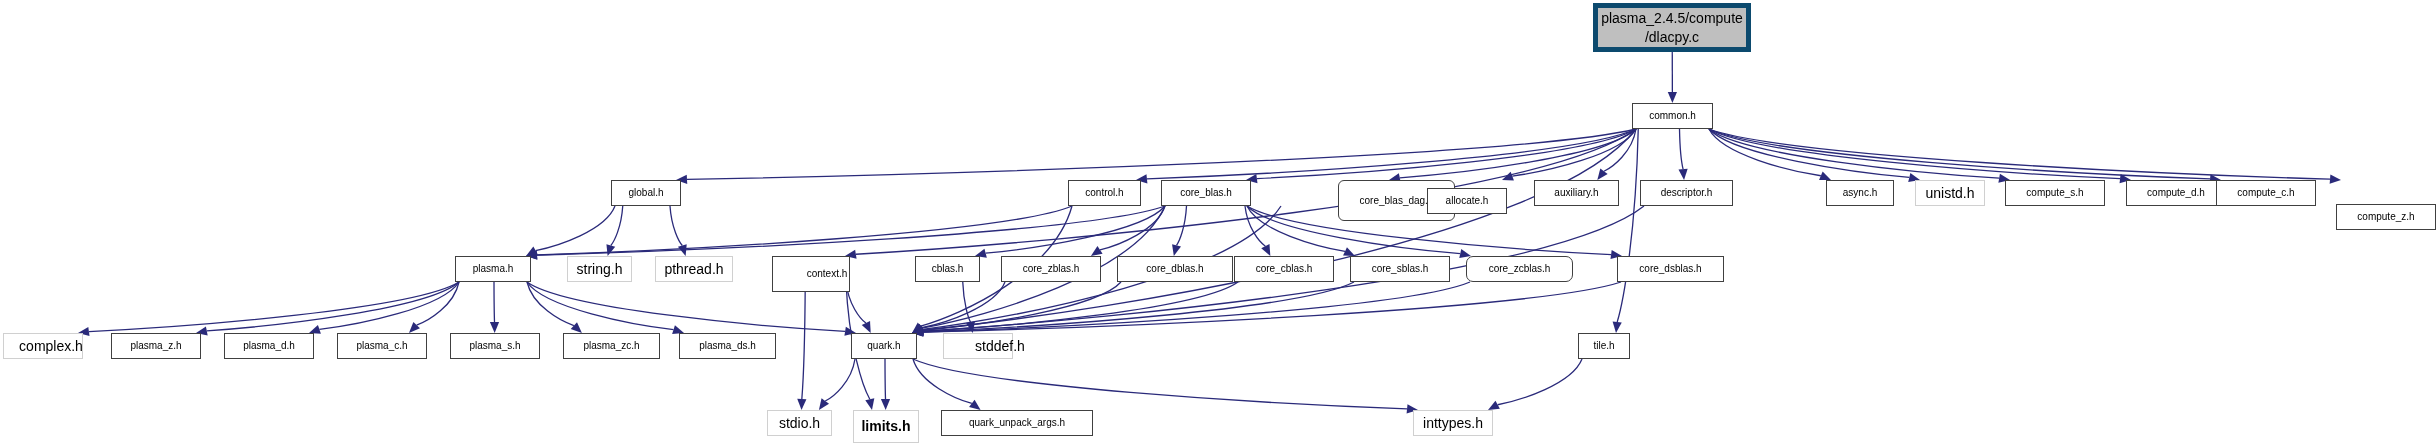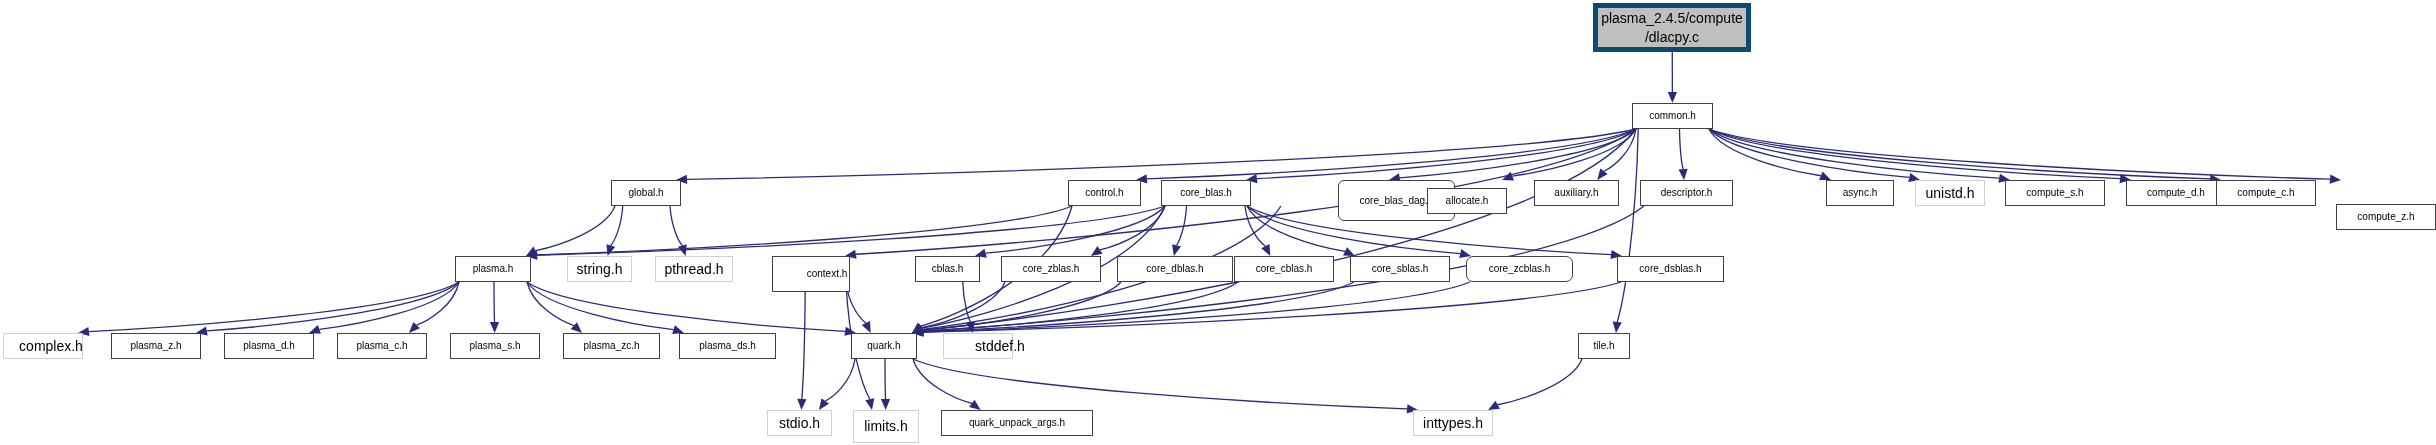--- a/index.html
+++ b/index.html
@@ -263,21 +263,21 @@
       </div>
       <div class="node n-sys" style="left: 943px; top: 333px; width: 70px; height: 26px; padding-left: 44px;">
         <span class="lbl">stddef.h</span>
       </div>
       <div class="node n-proj" style="left: 1578px; top: 333px; width: 52px; height: 26px;">
         <span class="lbl">tile.h</span>
       </div>
       <div class="node n-sys" style="left: 767px; top: 410px; width: 65px; height: 26px;">
         <span class="lbl">stdio.h</span>
       </div>
-      <div class="node n-sys" style="left: 853px; top: 410px; width: 66px; height: 33px;">
+      <div class="node n-sys" style="left: 853px; top: 410px; width: 66px; height: 33px; font-weight: bold;">
         <span class="lbl">limits.h</span>
       </div>
       <div class="node n-proj" style="left: 941px; top: 410px; width: 152px; height: 26px;">
         <span class="lbl">quark_unpack_args.h</span>
       </div>
       <div class="node n-sys" style="left: 1413px; top: 410px; width: 80px; height: 26px;">
         <span class="lbl">inttypes.h</span>
       </div>
     </div>
 </div>

